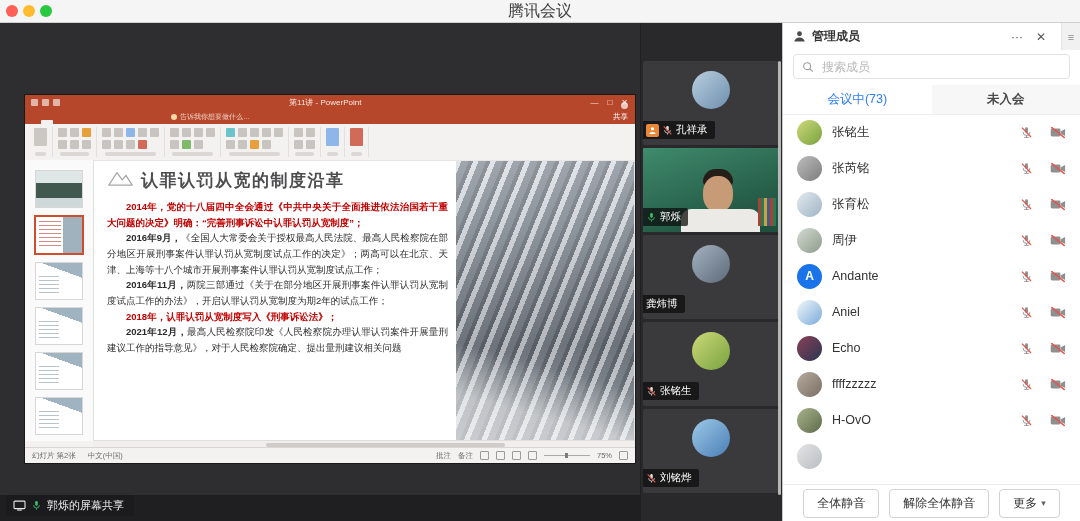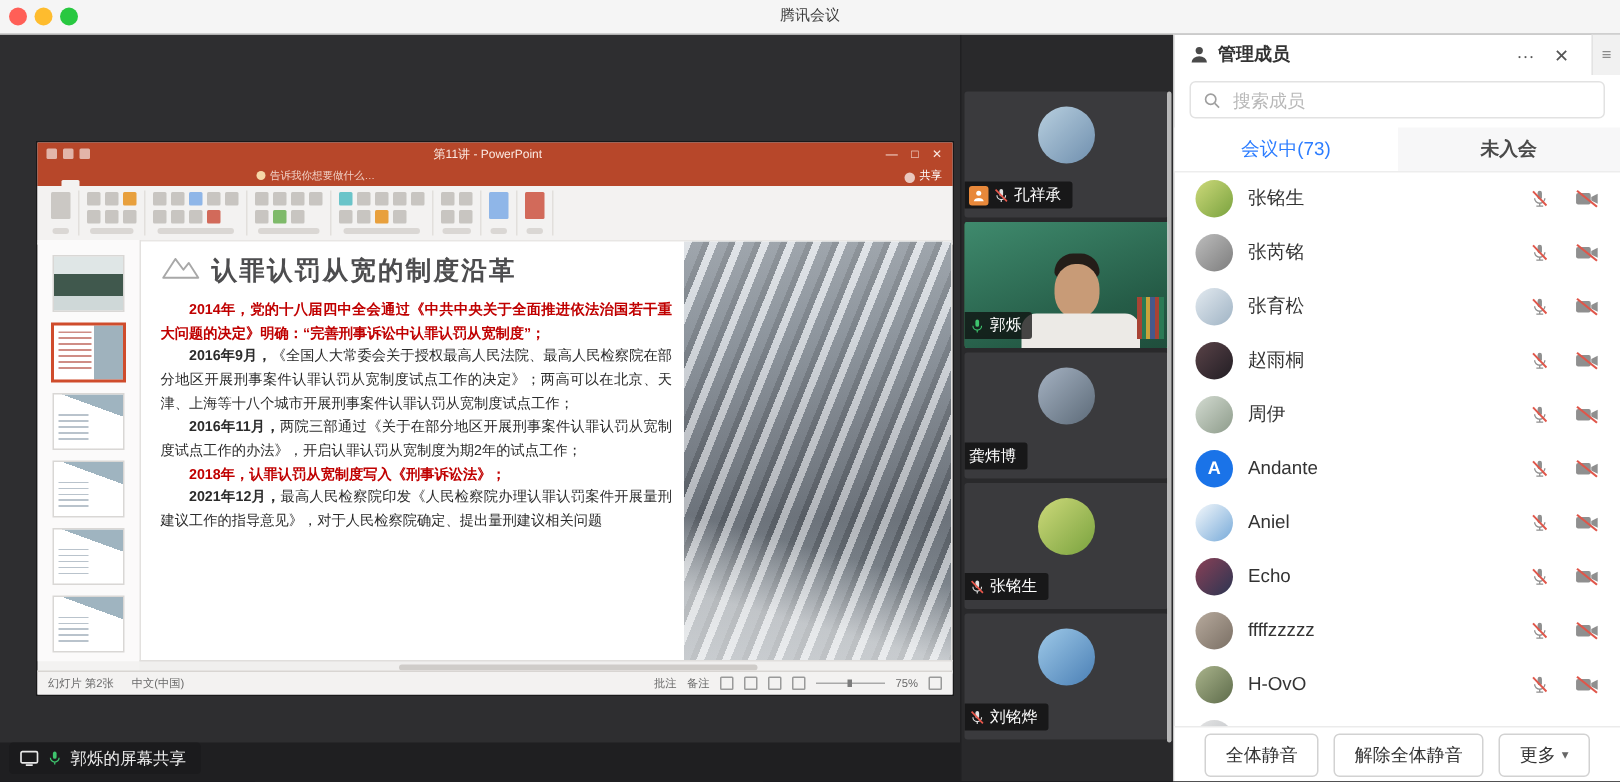--- a/index.html
+++ b/index.html
@@ -4,38 +4,38 @@
 <style>
   html,body{margin:0;padding:0;background:#111;}
   .screen{position:relative;width:1080px;height:521px;overflow:hidden;
           font-family:"Liberation Sans","DejaVu Sans",sans-serif;background:#2e2e30;}
   
   .titlebar{position:absolute;top:0;left:0;right:0;height:22px;background:#f5f5f5;border-bottom:1px solid #cfcfcf;z-index:20;}
   .dot{position:absolute;top:5px;width:12px;height:12px;border-radius:50%;}
   .dot.r{left:6px;background:#ff5f57;}
   .dot.y{left:23px;background:#febc2e;}
   .dot.g{left:40px;background:#28c840;}
-  .tb-title{position:absolute;left:0;right:0;top:0;text-align:center;line-height:22px;font-size:10px;color:#3d3d3d;}
+  .tb-title{position:absolute;left:0;right:0;top:0;text-align:center;line-height:22px;font-size:16px;color:#3d3d3d;}
   
   .app{position:absolute;top:23px;left:0;right:0;bottom:0;}
   .stage{position:absolute;left:0;top:0;width:640px;height:100%;background:#2e2e30;}
   .bottom-strip{position:absolute;left:0;bottom:0;width:782px;height:26px;background:#1f1f21;}
   
   .ppt{position:absolute;left:25px;top:72px;width:610px;height:368px;background:#f3f2f1;box-shadow:0 0 0 1px rgba(0,0,0,.45);z-index:2;}
   .ppt-tb{height:15px;background:#b7472a;display:flex;align-items:center;}
   .qat{display:flex;gap:4px;margin-left:6px;}
   .qat i{width:7px;height:7px;background:rgba(255,255,255,.6);border-radius:1px;display:block;}
   .ppt-title{flex:1;text-align:center;font-size:8px;color:#fbe9e2;white-space:nowrap;}
   .winctl{display:flex;gap:9px;margin-right:7px;font-size:8px;color:#fbe9e2;line-height:15px;}
   .ppt-tabs{height:14px;background:#b7472a;display:flex;align-items:flex-end;padding-left:4px;position:relative;}
   .ppt-tab{font-size:7.5px;color:#f5d8cd;padding:2px 6px 2px;line-height:10px;white-space:nowrap;}
   .ppt-tab.active{background:#f3f2f1;color:#555;border-radius:1px 1px 0 0;}
   .tellme{font-size:7px;color:#f0cfc4;margin:0 0 2px 10px;display:flex;align-items:center;gap:3px;white-space:nowrap;}
   .tellme .bulb{width:6px;height:6px;border-radius:50%;background:#f6d8a8;display:inline-block;}
-  .ppt-share{position:absolute;right:7px;bottom:2px;font-size:7.5px;color:#fff;display:flex;align-items:flex-end;gap:3px;}
+  .ppt-share{position:absolute;right:7px;bottom:2px;font-size:7.5px;color:#fff;display:flex;align-items:flex-end;gap:3px;flex-direction:column;}
   .ppt-share i{width:7px;height:7px;border-radius:50%;background:rgba(255,255,255,.7);display:block;}
   .ppt-ribbon{height:35px;background:#f3f2f1;border-bottom:1px solid #d8d5d2;display:flex;align-items:flex-start;padding:3px 4px 0;}
   .rgroup{height:28px;border-right:1px solid #e2dfdc;padding:1px 5px;display:flex;flex-direction:column;justify-content:space-between;}
   .ricons{display:flex;gap:3px;}
   .ric{width:9px;height:9px;border-radius:1px;background:#c8c5c1;display:block;}
   .ric.b{background:#8fb6e8;}.ric.o{background:#e8a03d;}.ric.r2{background:#d26a5a;}.ric.g2{background:#7fba6a;}.ric.t{background:#6ac4c9;}
   .rbigicon{width:13px;height:18px;background:#cbc8c4;border-radius:1px;margin:0 auto;}
   .rcap{height:4px;width:90%;margin:0 auto;background:#dad7d4;border-radius:2px;display:block;}
   
   .ppt-body{position:absolute;top:65px;left:0;right:0;bottom:22px;display:flex;overflow:hidden;}
@@ -489,38 +489,20 @@
                 <line x1="2.5" y1="2" x2="13.5" y2="13.5" stroke="#e0564a" stroke-width="1.6"></line>
               </svg>
               <svg viewBox="0 0 18 14" width="16" height="13">
                 <rect x="0.8" y="2.6" width="11" height="8.8" rx="1.6" fill="#8f8f8f"></rect>
                 <path d="M12.2 5.6 L17 3.2 V10.8 L12.2 8.4 Z" fill="#8f8f8f"></path>
                 <line x1="1.5" y1="1" x2="16.5" y2="13" stroke="#e0564a" stroke-width="1.6"></line>
               </svg>
             </div>
           </div>
           <div class="m-row">
-            <div class="m-av" style="background: linear-gradient(135deg, rgb(90, 67, 72), rgb(34, 30, 36));"></div>
-            <span class="m-name">赵雨桐</span>
-            <div class="m-icons">
-              <svg viewBox="0 0 16 16" width="13" height="13">
-                <rect x="6.2" y="1.5" width="3.6" height="7" rx="1.8" fill="#8f8f8f"></rect>
-                <path d="M3.8 7.5a4.2 4.2 0 0 0 8.4 0" fill="none" stroke="#8f8f8f" stroke-width="1.1"></path>
-                <line x1="8" y1="11.8" x2="8" y2="14" stroke="#8f8f8f" stroke-width="1.1"></line>
-                <line x1="5.2" y1="14" x2="10.8" y2="14" stroke="#8f8f8f" stroke-width="1.1"></line>
-                <line x1="2.5" y1="2" x2="13.5" y2="13.5" stroke="#e0564a" stroke-width="1.6"></line>
-              </svg>
-              <svg viewBox="0 0 18 14" width="16" height="13">
-                <rect x="0.8" y="2.6" width="11" height="8.8" rx="1.6" fill="#8f8f8f"></rect>
-                <path d="M12.2 5.6 L17 3.2 V10.8 L12.2 8.4 Z" fill="#8f8f8f"></path>
-                <line x1="1.5" y1="1" x2="16.5" y2="13" stroke="#e0564a" stroke-width="1.6"></line>
-              </svg>
-            </div>
-          </div>
-          <div class="m-row">
             <div class="m-av" style="background: linear-gradient(135deg, rgb(211, 219, 209), rgb(141, 155, 138));"></div>
             <span class="m-name">周伊</span>
             <div class="m-icons">
               <svg viewBox="0 0 16 16" width="13" height="13">
                 <rect x="6.2" y="1.5" width="3.6" height="7" rx="1.8" fill="#8f8f8f"></rect>
                 <path d="M3.8 7.5a4.2 4.2 0 0 0 8.4 0" fill="none" stroke="#8f8f8f" stroke-width="1.1"></path>
                 <line x1="8" y1="11.8" x2="8" y2="14" stroke="#8f8f8f" stroke-width="1.1"></line>
                 <line x1="5.2" y1="14" x2="10.8" y2="14" stroke="#8f8f8f" stroke-width="1.1"></line>
                 <line x1="2.5" y1="2" x2="13.5" y2="13.5" stroke="#e0564a" stroke-width="1.6"></line>
               </svg>

